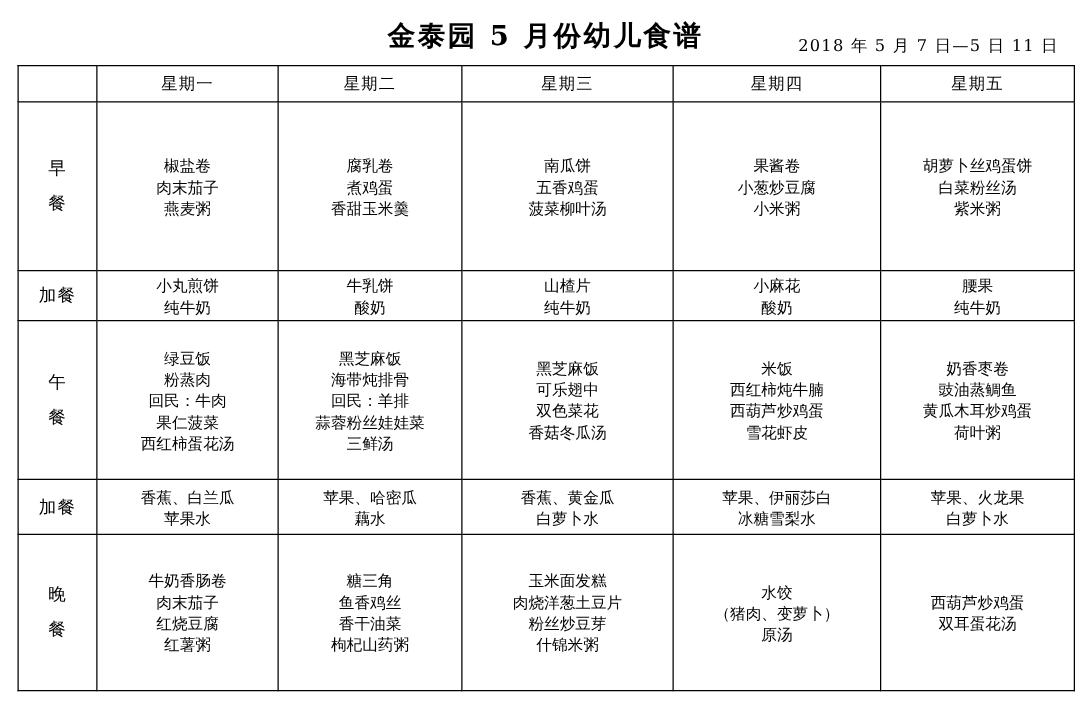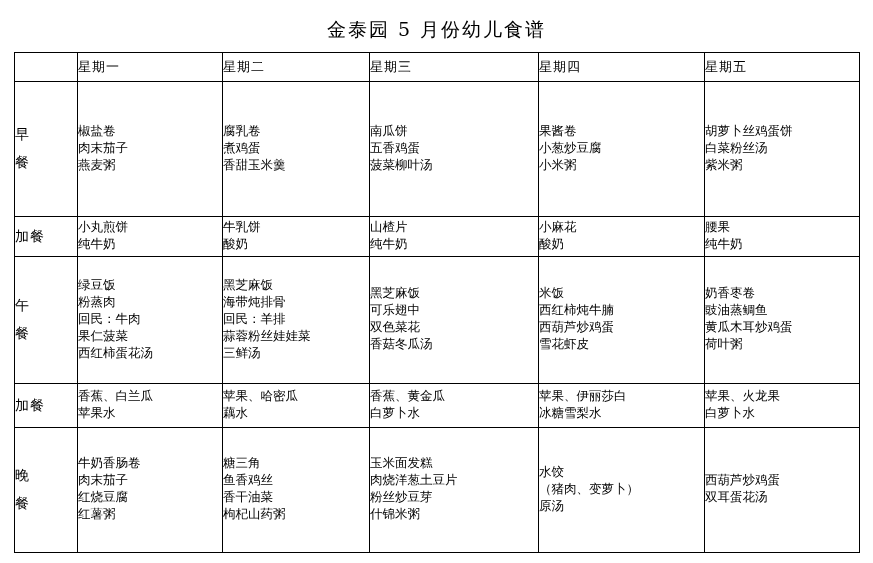--- a/index.html
+++ b/index.html
@@ -20,22 +20,22 @@
   }
   .doc-header {
     position: relative;
     width: 845px;
     margin: 12px 0 0 14px;
     height: 36px;
   }
   .doc-title {
     margin: 0;
     text-align: center;
-    font-size: 19px;
-    font-weight: normal;
+    font-size: 22px;
+    font-weight: bold;
     letter-spacing: 2px;
     line-height: 34px;
   }
   .doc-date {
     position: absolute;
     right: 12px;
     bottom: 2px;
     font-size: 13px;
     letter-spacing: 1px;
     white-space: nowrap;
@@ -48,26 +48,25 @@
     margin-top: 4px;
   }
   .menu-table col.c-label { width: 63px; }
   .menu-table col.c-mon   { width: 145px; }
   .menu-table col.c-tue   { width: 147px; }
   .menu-table col.c-wed   { width: 169px; }
   .menu-table col.c-thu   { width: 166px; }
   .menu-table col.c-fri   { width: 155px; }
   .menu-table th, .menu-table td {
     border: 1px solid #000000;
-    text-align: left;
+    text-align: center;
     vertical-align: middle;
     padding: 0;
     font-weight: normal;
     background: #ffffff;
-    font-family: Liberation Mono, monospace;
   }
   .menu-table thead th {
     height: 28px;
     font-size: 13px;
     letter-spacing: 1px;
   }
   .row-label {
     font-size: 14px;
     letter-spacing: 1px;
   }
@@ -82,20 +81,21 @@
     line-height: 17px;
     white-space: nowrap;
   }
 </style>
 </head>
 <body>
 
 <div class="page">
   <div class="doc-header">
     <h1 class="doc-title">金泰园 5 月份幼儿食谱</h1>
+    <div class="doc-date">2018 年 5 月 7 日—5 日 11 日</div>
   </div>
 
   <table class="menu-table">
     <colgroup>
       <col class="c-label">
         <col class="c-mon">
         <col class="c-tue">
       <col class="c-wed">
         <col class="c-thu">
         <col class="c-fri">

